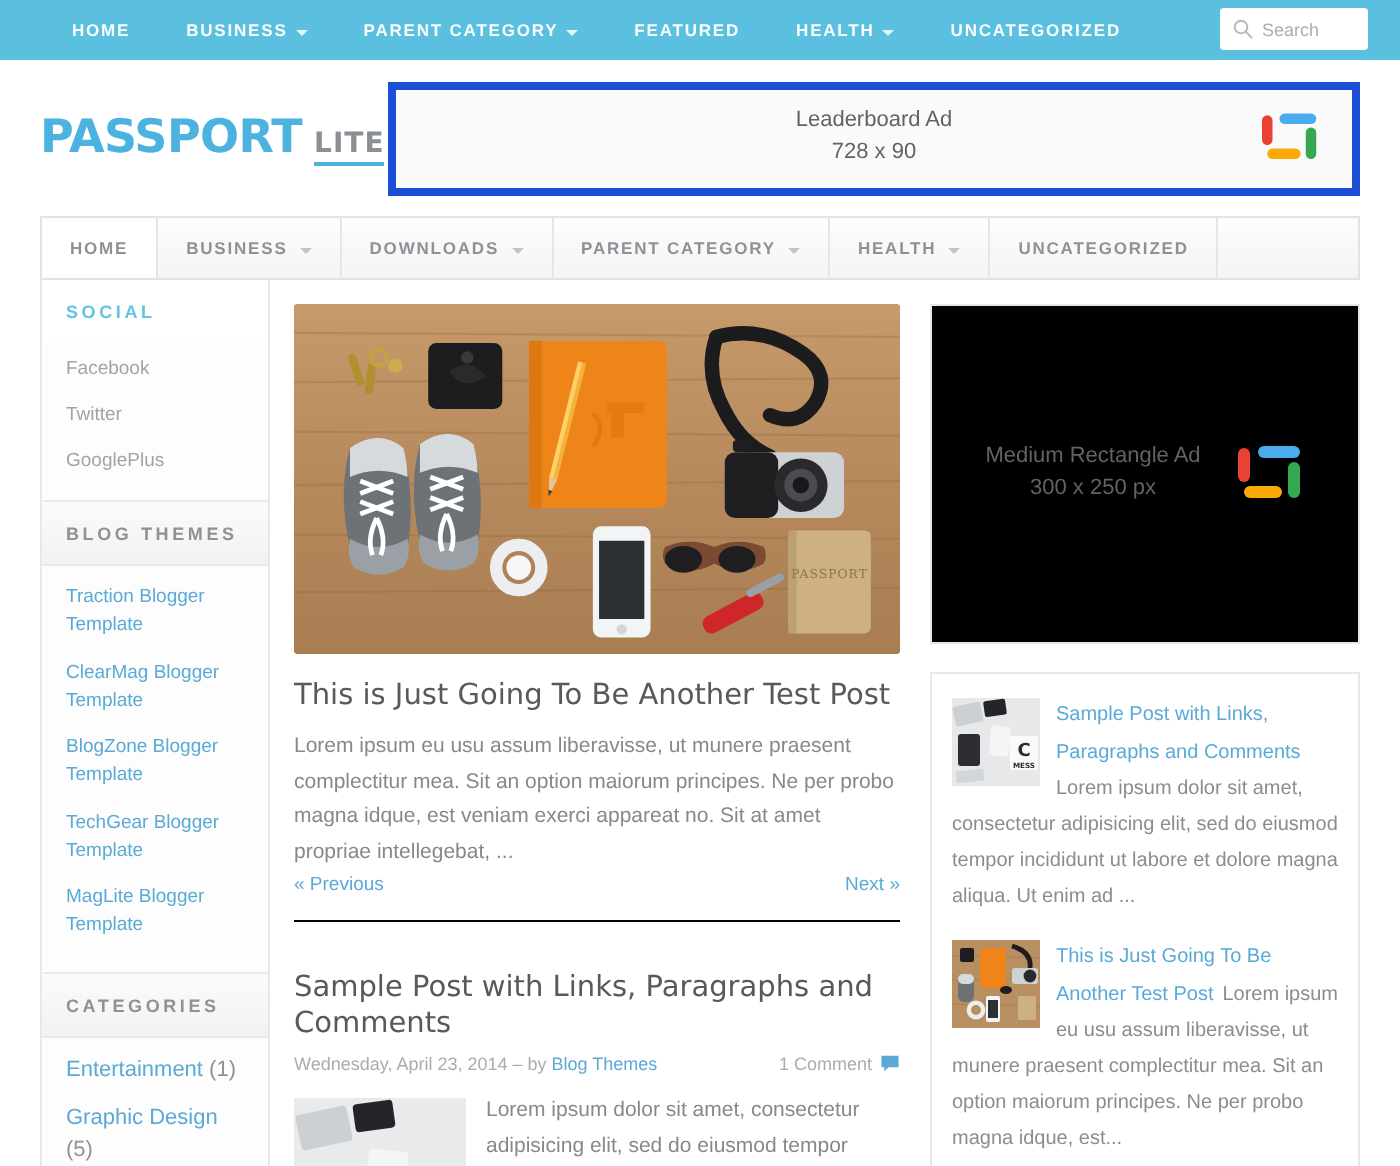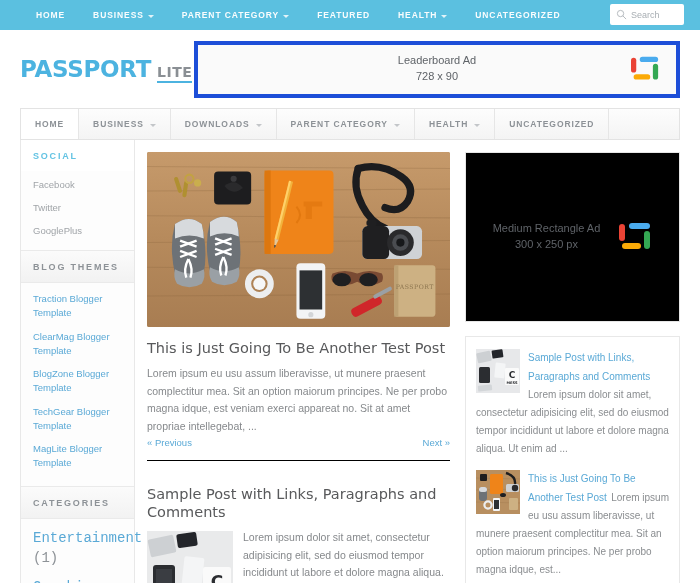--- a/index.html
+++ b/index.html
@@ -216,25 +216,24 @@
     display: block;
     font-size: 9.5px;
     line-height: 1.5;
     color: #5aa9d6;
     margin-bottom: 9px;
     text-decoration: none;
     cursor: pointer;
   }
   .cat-list { padding: 9px 12px 10px 12px; }
   .cat-item {
-    font-size: 14px;
+    font-size: 11px;
     line-height: 1.45;
     margin-bottom: 9px;
     color: #8d9297;
-    font-family: Liberation Mono, monospace;
   }
   .cat-item a { color: #5aa9d6; text-decoration: none; cursor: pointer; }
 
   
   .post-thumb {
     width: 100%;
     height: 175px;
     border-radius: 2px;
     overflow: hidden;
     position: relative;
@@ -568,20 +567,34 @@
         <h2 class="post-title">This is Just Going To Be Another Test Post</h2>
         <p class="post-excerpt">Lorem ipsum eu usu assum liberavisse, ut munere praesent complectitur mea. Sit an option maiorum principes. Ne per probo magna idque, est veniam exerci appareat no. Sit at amet propriae intellegebat, ...</p>
         <div class="post-nav">
           <a>« Previous</a>
           <a>Next »</a>
         </div>
       </article>
 
       <article class="post2">
         <h2 class="post-title">Sample Post with Links, Paragraphs and Comments</h2>
+        <div class="post-meta">
+          <span>Wednesday, April 23, 2014</span>
+          <span>&nbsp;</span>
+          <span>– by</span>
+          <span>&nbsp;</span>
+          <a>Blog Themes</a>
+          <span class="spacer"></span>
+          <span class="comment-count">
+            <span>1 Comment</span>
+            <svg width="10" height="9" viewBox="0 0 14 12">
+              <path d="M1 1 h12 v8 h-7 l-3 3 v-3 h-2 z" fill="#5aa9d6"></path>
+            </svg>
+          </span>
+        </div>
         <div class="post-inline-thumb">
           <svg viewBox="0 0 86 86" preserveAspectRatio="xMidYMid slice">
             <rect width="86" height="86" fill="#e9eaeb"></rect>
             <rect x="2" y="6" width="26" height="18" rx="2" fill="#cdd0d3" transform="rotate(-12 15 15)"></rect>
             <rect x="30" y="2" width="20" height="14" rx="2" fill="#23252a" transform="rotate(-8 40 9)"></rect>
             <rect x="6" y="34" width="22" height="32" rx="3" fill="#2b2d31"></rect>
             <rect x="9" y="38" width="16" height="24" fill="#3a3d42"></rect>
             <rect x="36" y="26" width="20" height="30" rx="2" fill="#f4f5f6" transform="rotate(6 46 41)"></rect>
             <rect x="56" y="36" width="28" height="34" rx="2" fill="#fafafa"></rect>
             <text x="70" y="57" font-family="DejaVu Sans, sans-serif" font-size="17" font-weight="bold" fill="#2b2d31" text-anchor="middle">C</text>

